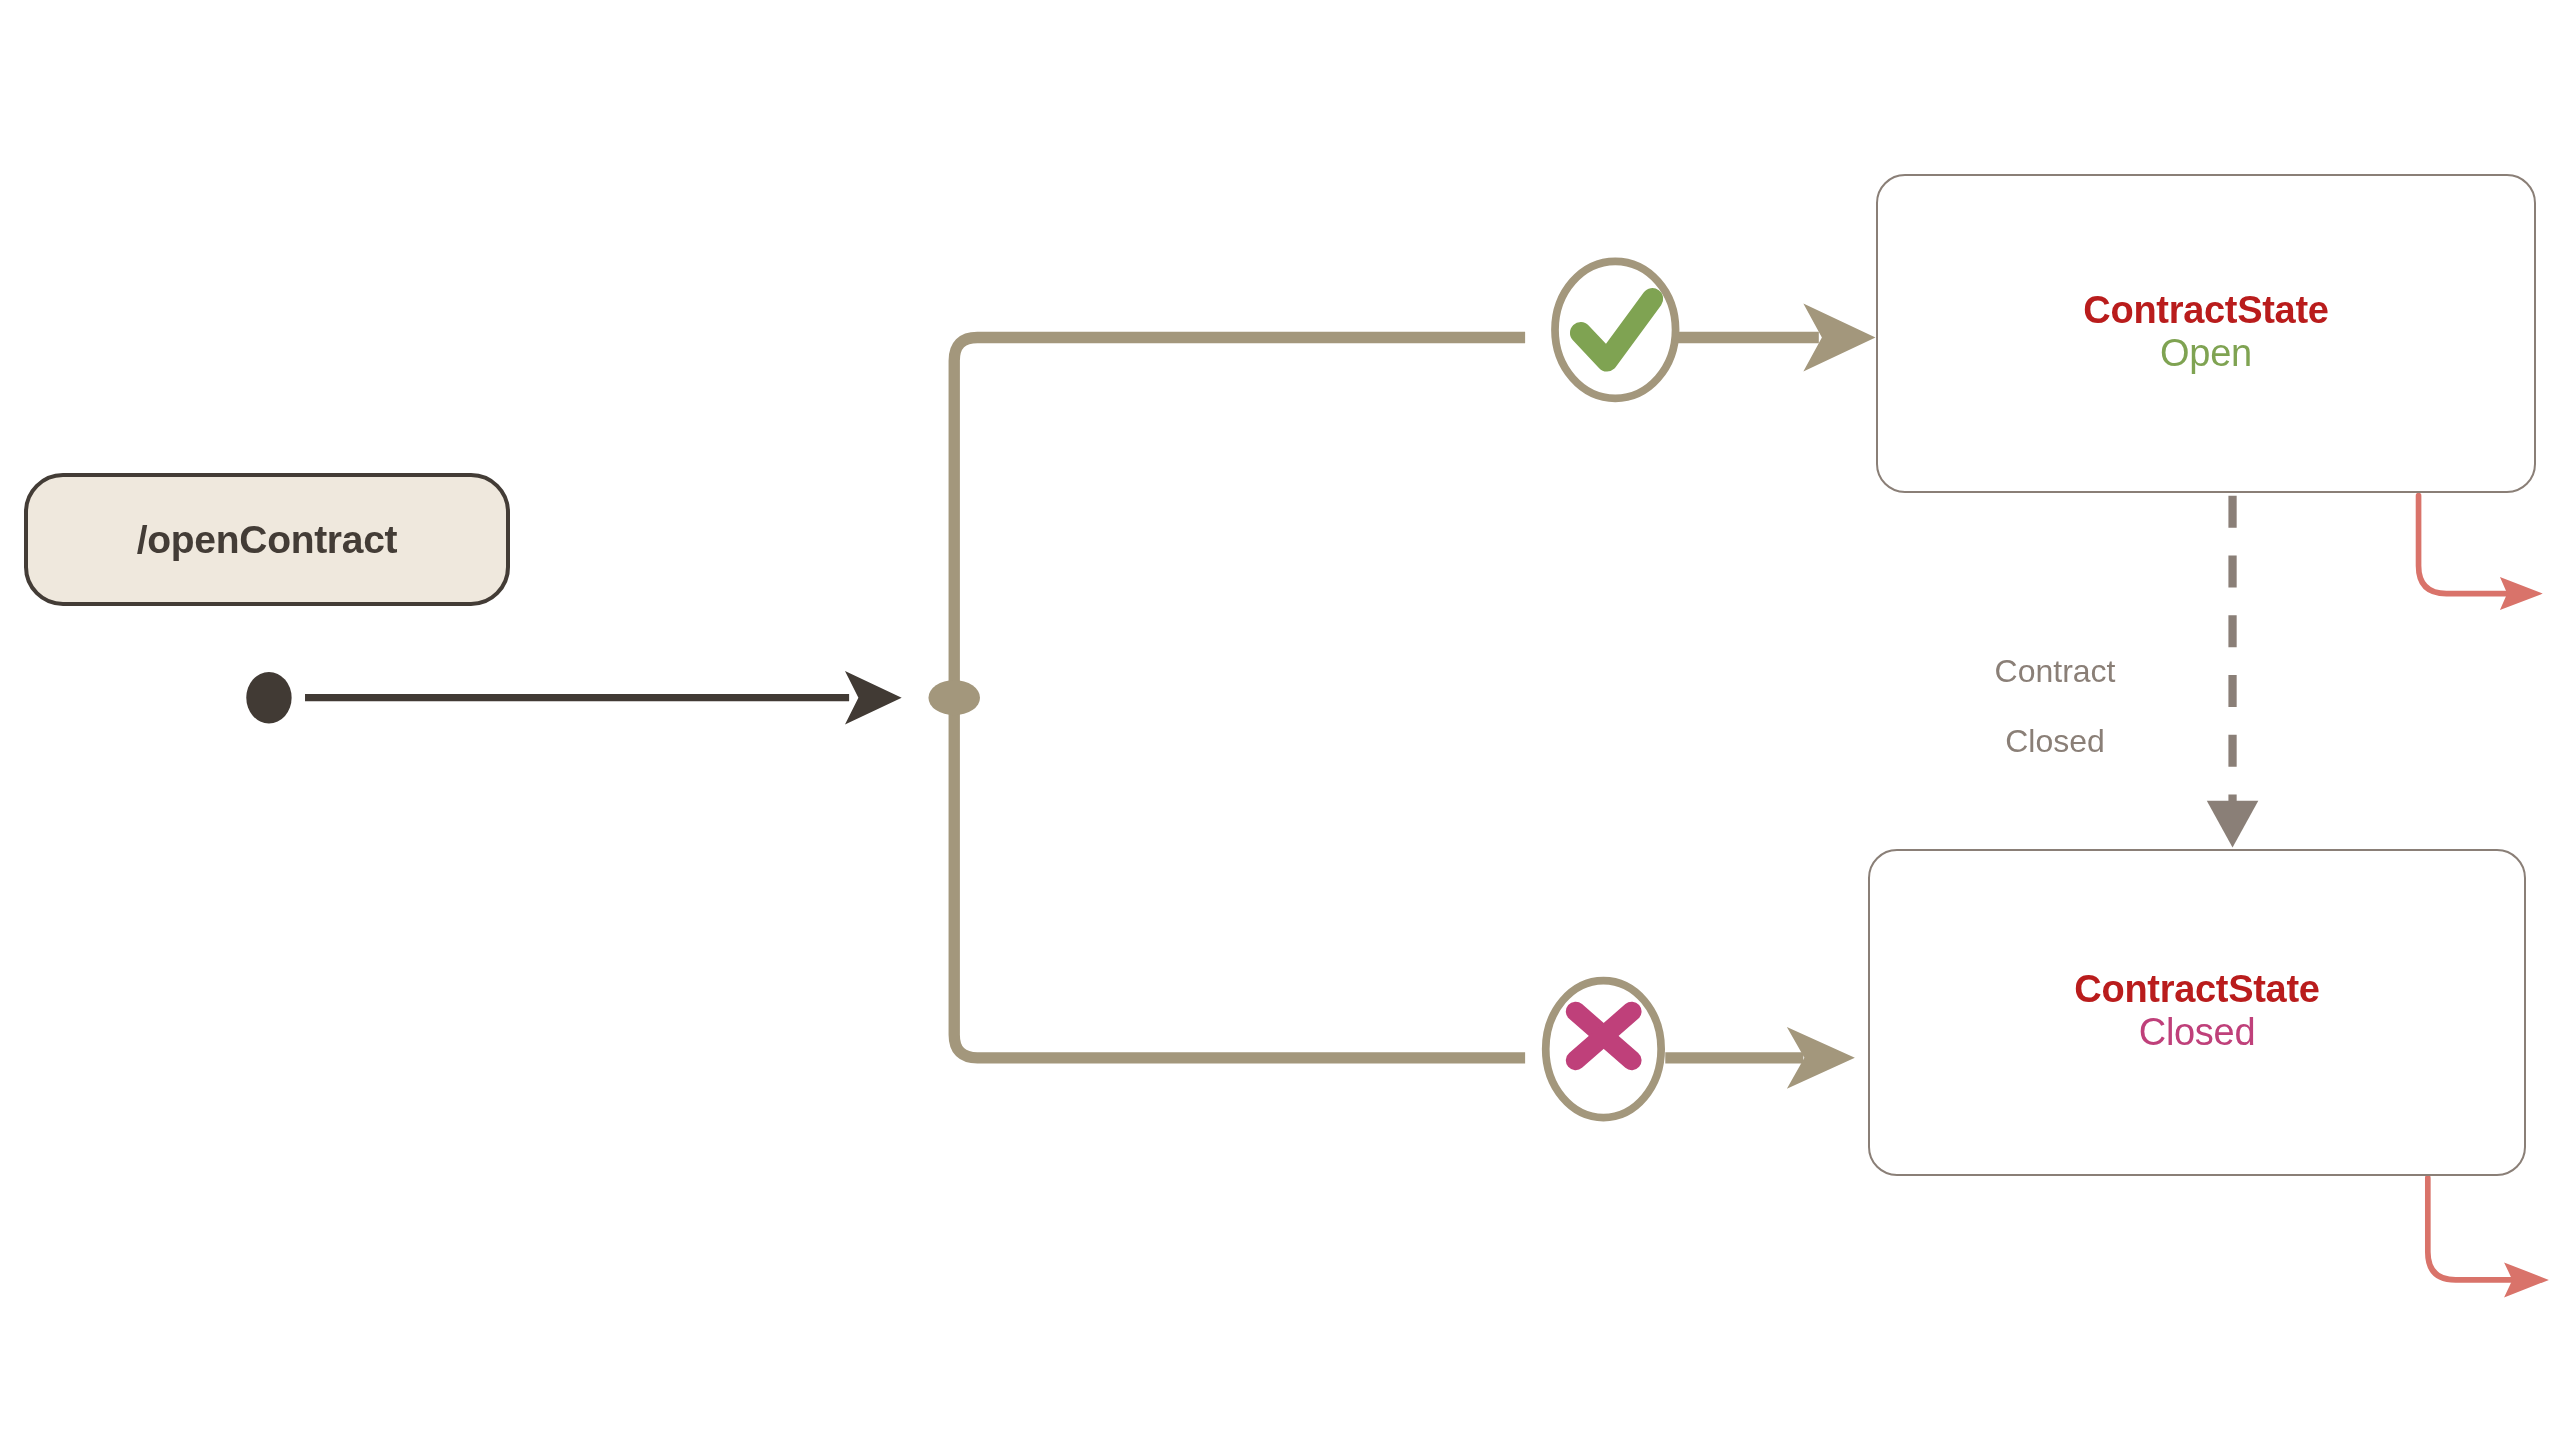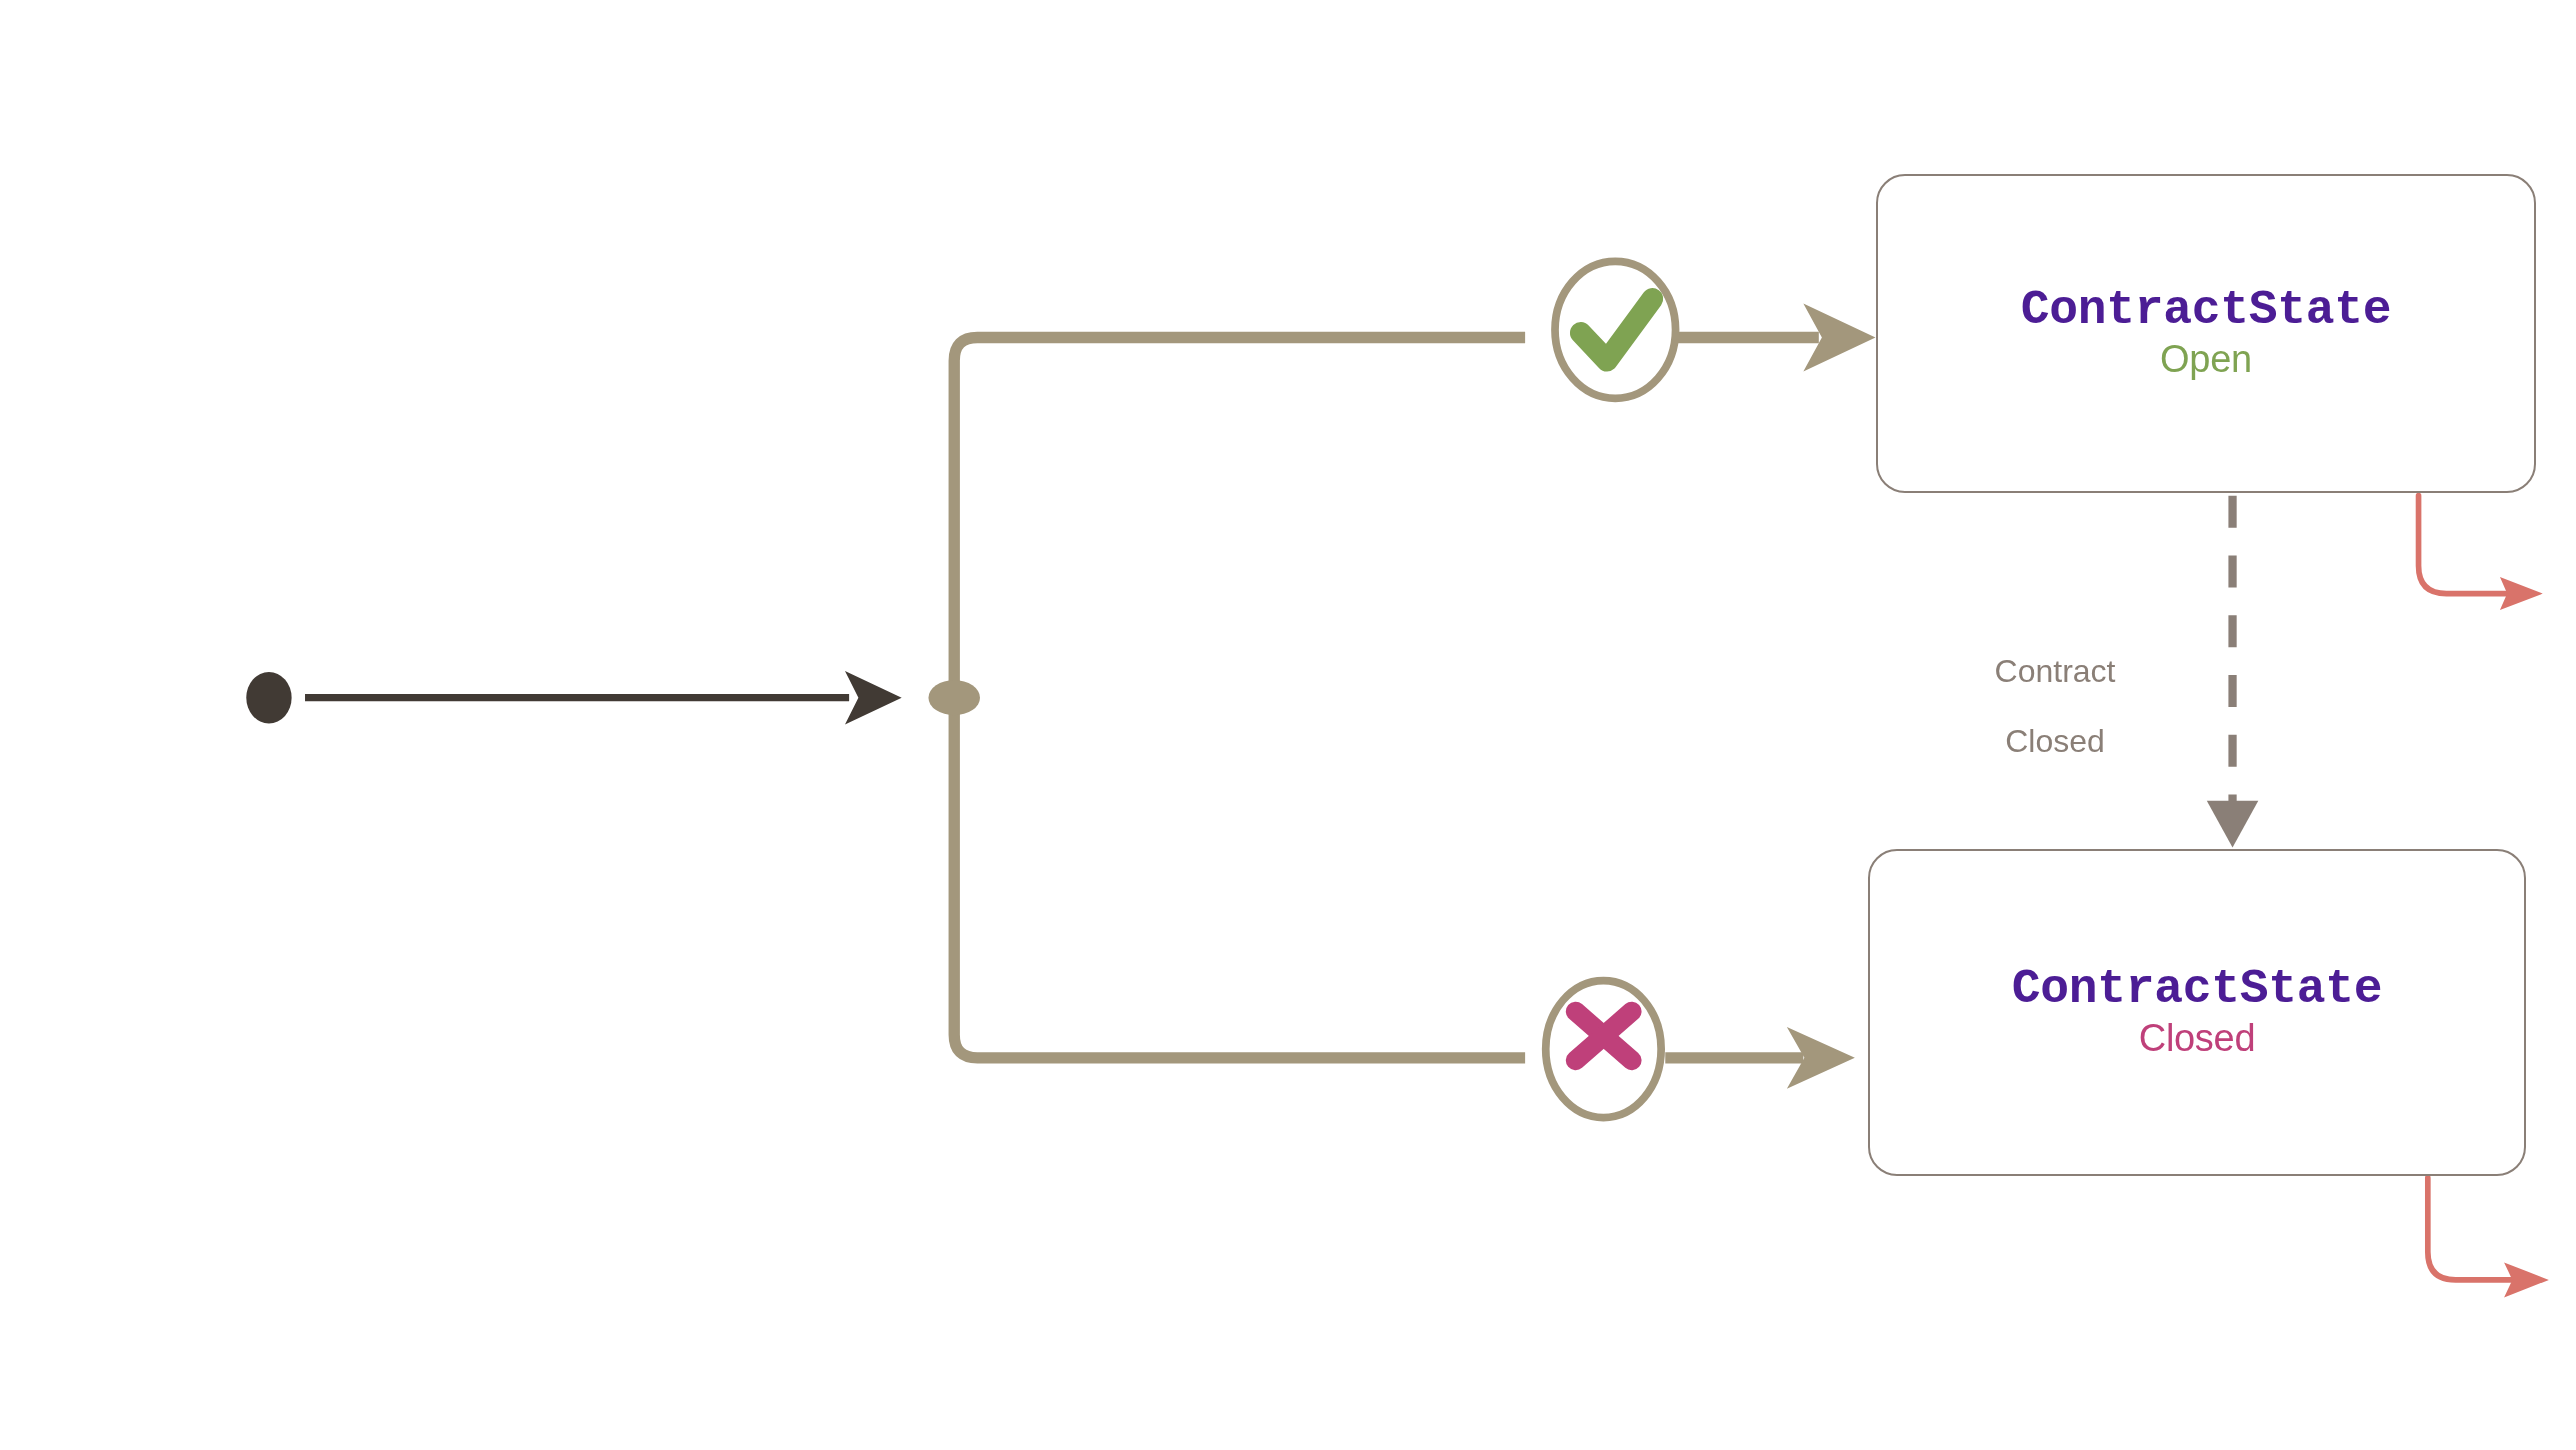--- a/index.html
+++ b/index.html
@@ -69,26 +69,25 @@
     width: 660px;
     height: 319px;
   }
   .state-box.closed-box {
     left: 1868px;
     top: 849px;
     width: 658px;
     height: 327px;
   }
   .state-title {
-    font-size: 48px;
+    font-size: 38px;
     font-weight: bold;
-    color: #4c1d95;
+    color: #b91c1c;
     line-height: 1.06;
     letter-spacing: -0.3px;
-    font-family: Liberation Mono, monospace;
   }
   .state-value {
     font-size: 38px;
     font-weight: normal;
     line-height: 1.22;
     letter-spacing: -0.3px;
   }
   .state-value.v-open { color: #7FA352; }
   .state-value.v-closed { color: #BF407A; }
 
@@ -162,20 +161,23 @@
       <polygon points="4852,1120 4935,1152 4852,1184 4866,1152" fill="#D9736A"></polygon>
     </g>
 
     <g>
       <path d="M 4712 2286 L 4712 2430 Q 4712 2484 4766 2484 L 4880 2484" fill="none" stroke="#D9736A" stroke-width="11" stroke-linecap="round"></path>
       <polygon points="4860,2450 4947,2484 4860,2518 4876,2484" fill="#D9736A"></polygon>
     </g>
 
   </svg>
 
+  <div class="trigger-pill">
+    <div class="trigger-pill-label">/openContract</div>
+  </div>
 
   <div class="state-box open-box">
     <div class="state-title">ContractState</div>
     <div class="state-value v-open">Open</div>
   </div>
 
   <div class="state-box closed-box">
     <div class="state-title">ContractState</div>
     <div class="state-value v-closed">Closed</div>
   </div>

